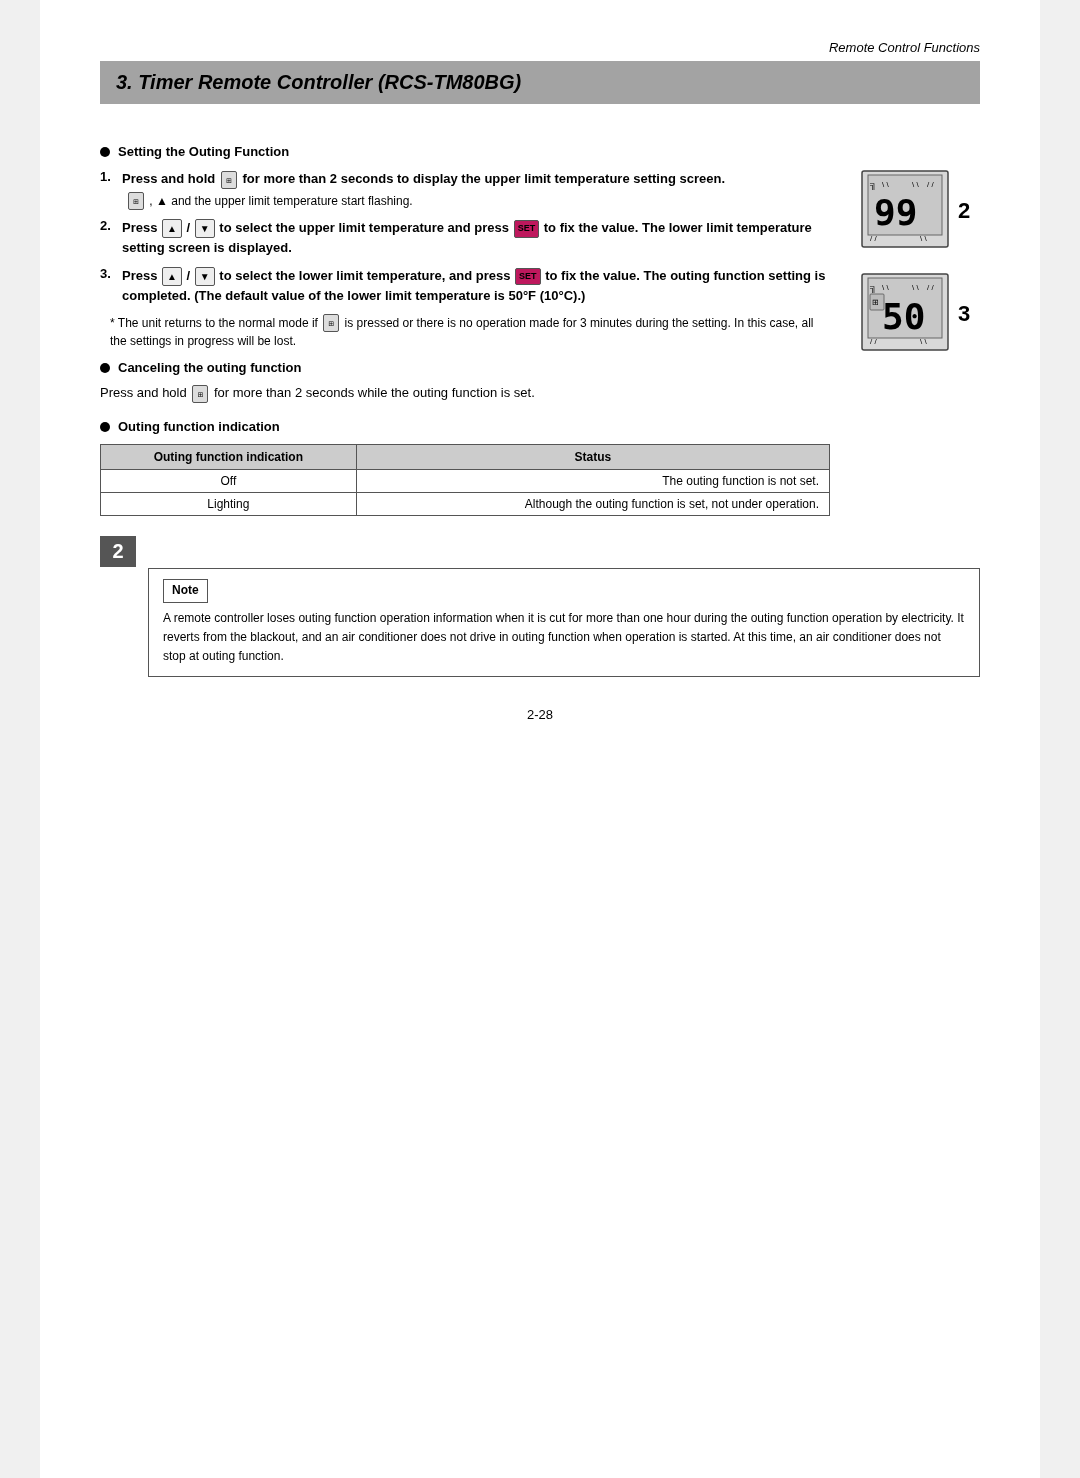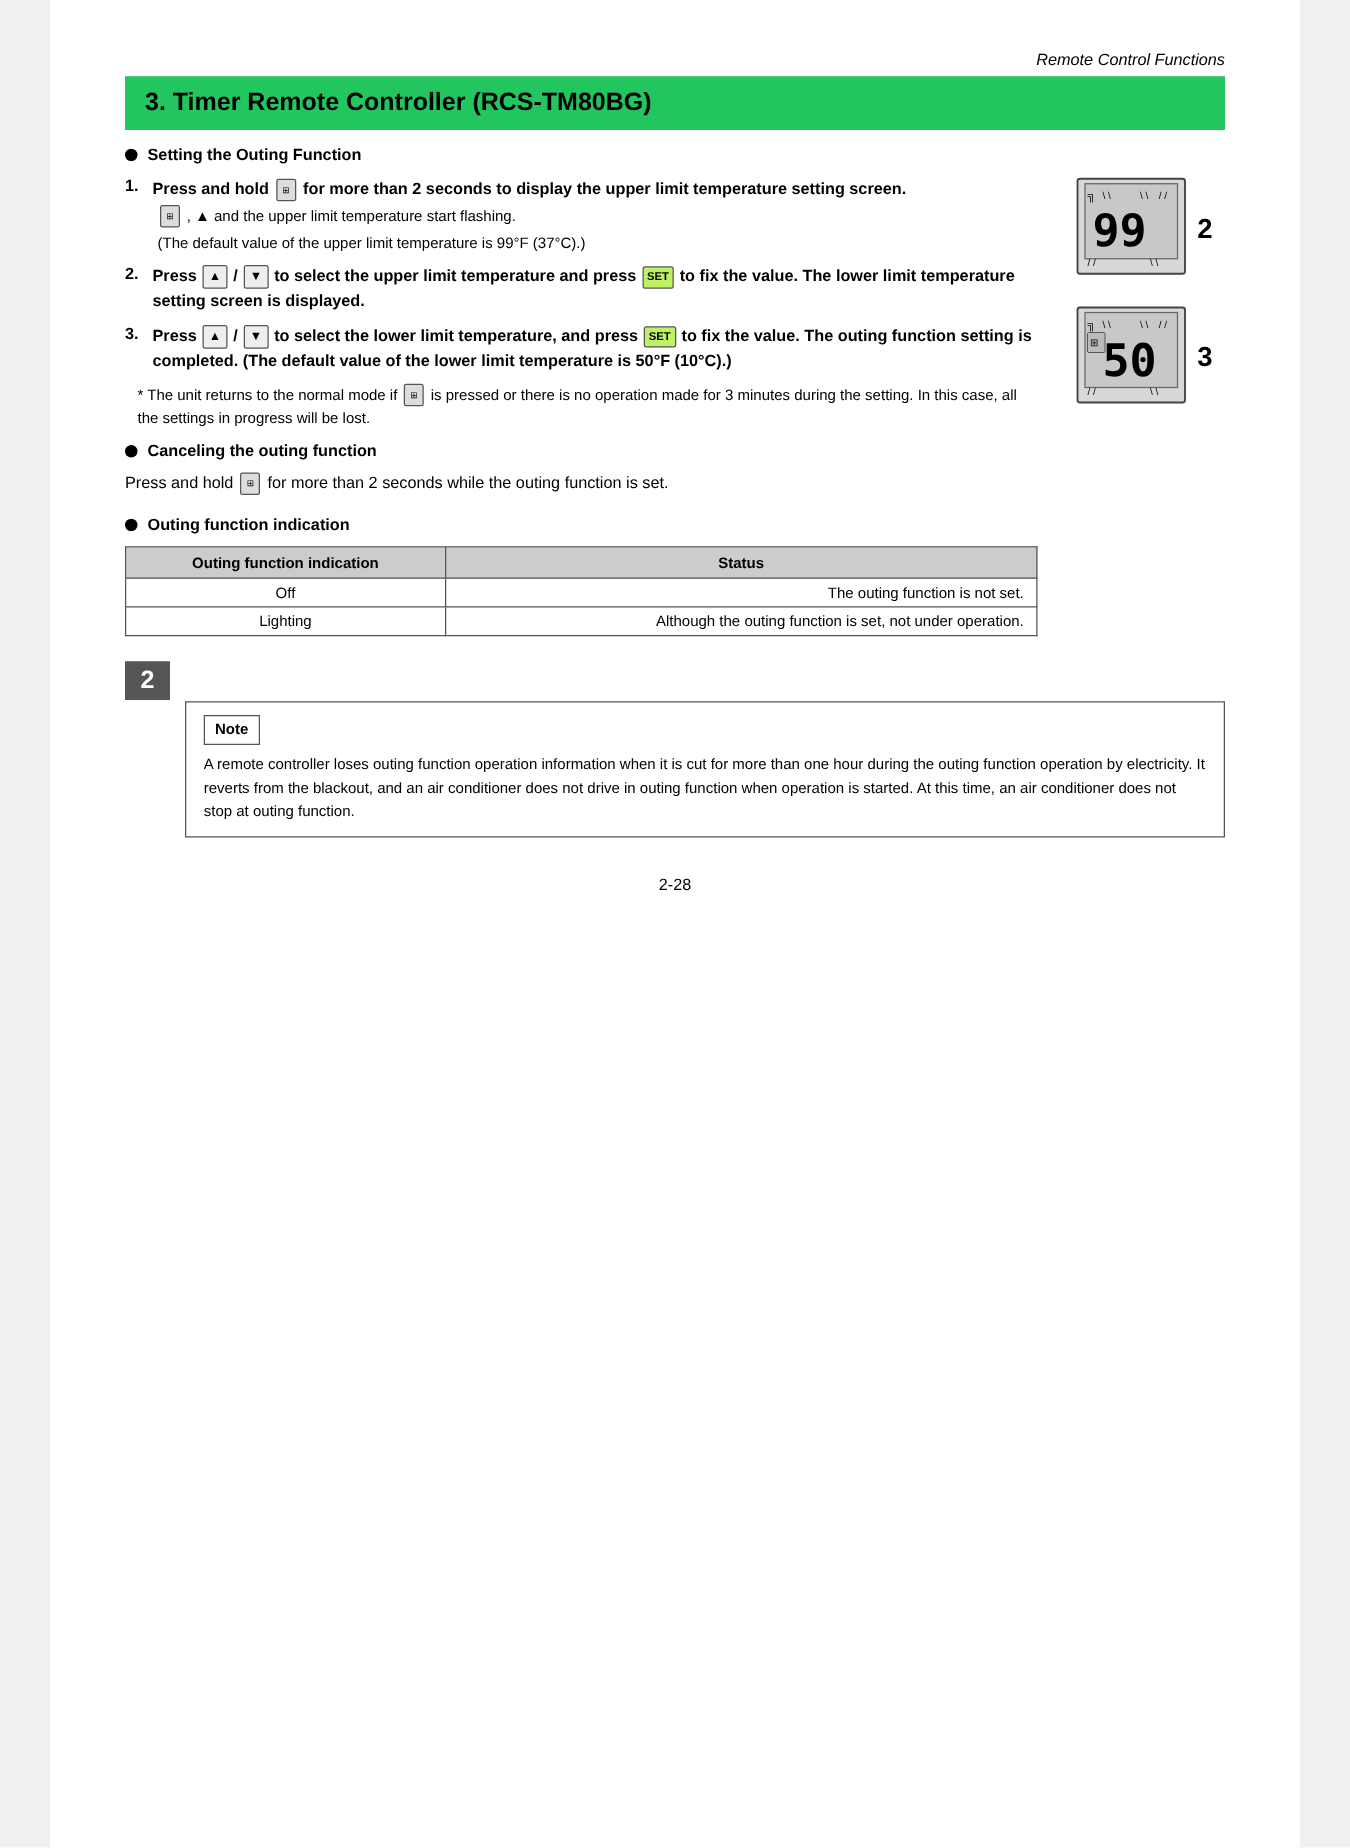--- a/index.html
+++ b/index.html
@@ -20,23 +20,24 @@
       position: relative;
     }
     .header-italic {
       text-align: right;
       font-style: italic;
       font-size: 13px;
       margin-bottom: 6px;
       color: #000;
     }
     .title-bar {
-      background: #22c55e;
+      background: #a3a3a3;
       padding: 10px 16px;
-      margin-bottom: 12px;
+      margin-bottom: 40px;
+      font-style: italic;
     }
     .title-bar h1 {
       font-size: 20px;
       font-weight: bold;
       color: #000;
     }
     .section-header {
       display: flex;
       align-items: center;
       gap: 8px;
@@ -109,21 +110,21 @@
       background: #eee;
       margin: 0 1px;
     }
     .set-icon {
       display: inline-block;
       border: 1px solid #555;
       border-radius: 2px;
       padding: 1px 3px;
       font-size: 9px;
       vertical-align: middle;
-      background: #bef264;
+      background: #be185d;
       font-weight: bold;
       margin: 0 1px;
     }
     
     .outing-table {
       width: 100%;
       border-collapse: collapse;
       margin-top: 8px;
       font-size: 12px;
     }
@@ -229,21 +230,20 @@
         <div class="step-content">
           <p>
             <span class="bold-text">Press and hold </span>
             <span class="remote-icon-inline">⊞</span>
             <span class="bold-text"> for more than 2 seconds to display the upper limit temperature setting screen.</span>
           </p>
           <p class="sub-text">
             <span class="remote-icon-inline">⊞</span>
             , ▲ and the upper limit temperature start flashing.
           </p>
-          <p class="sub-text">(The default value of the upper limit temperature is 99°F (37°C).)</p>
         </div>
       </div>
 
       <div class="step-block">
         <div class="step-number">2.</div>
         <div class="step-content">
           <p>
             <span class="bold-text">Press <span class="inline-icon-up">▲</span> / <span class="inline-icon-up">▼</span> to select the upper limit temperature and press <span class="set-icon">SET</span> to fix the value. The lower limit temperature setting screen is displayed.</span>
           </p>
         </div>

